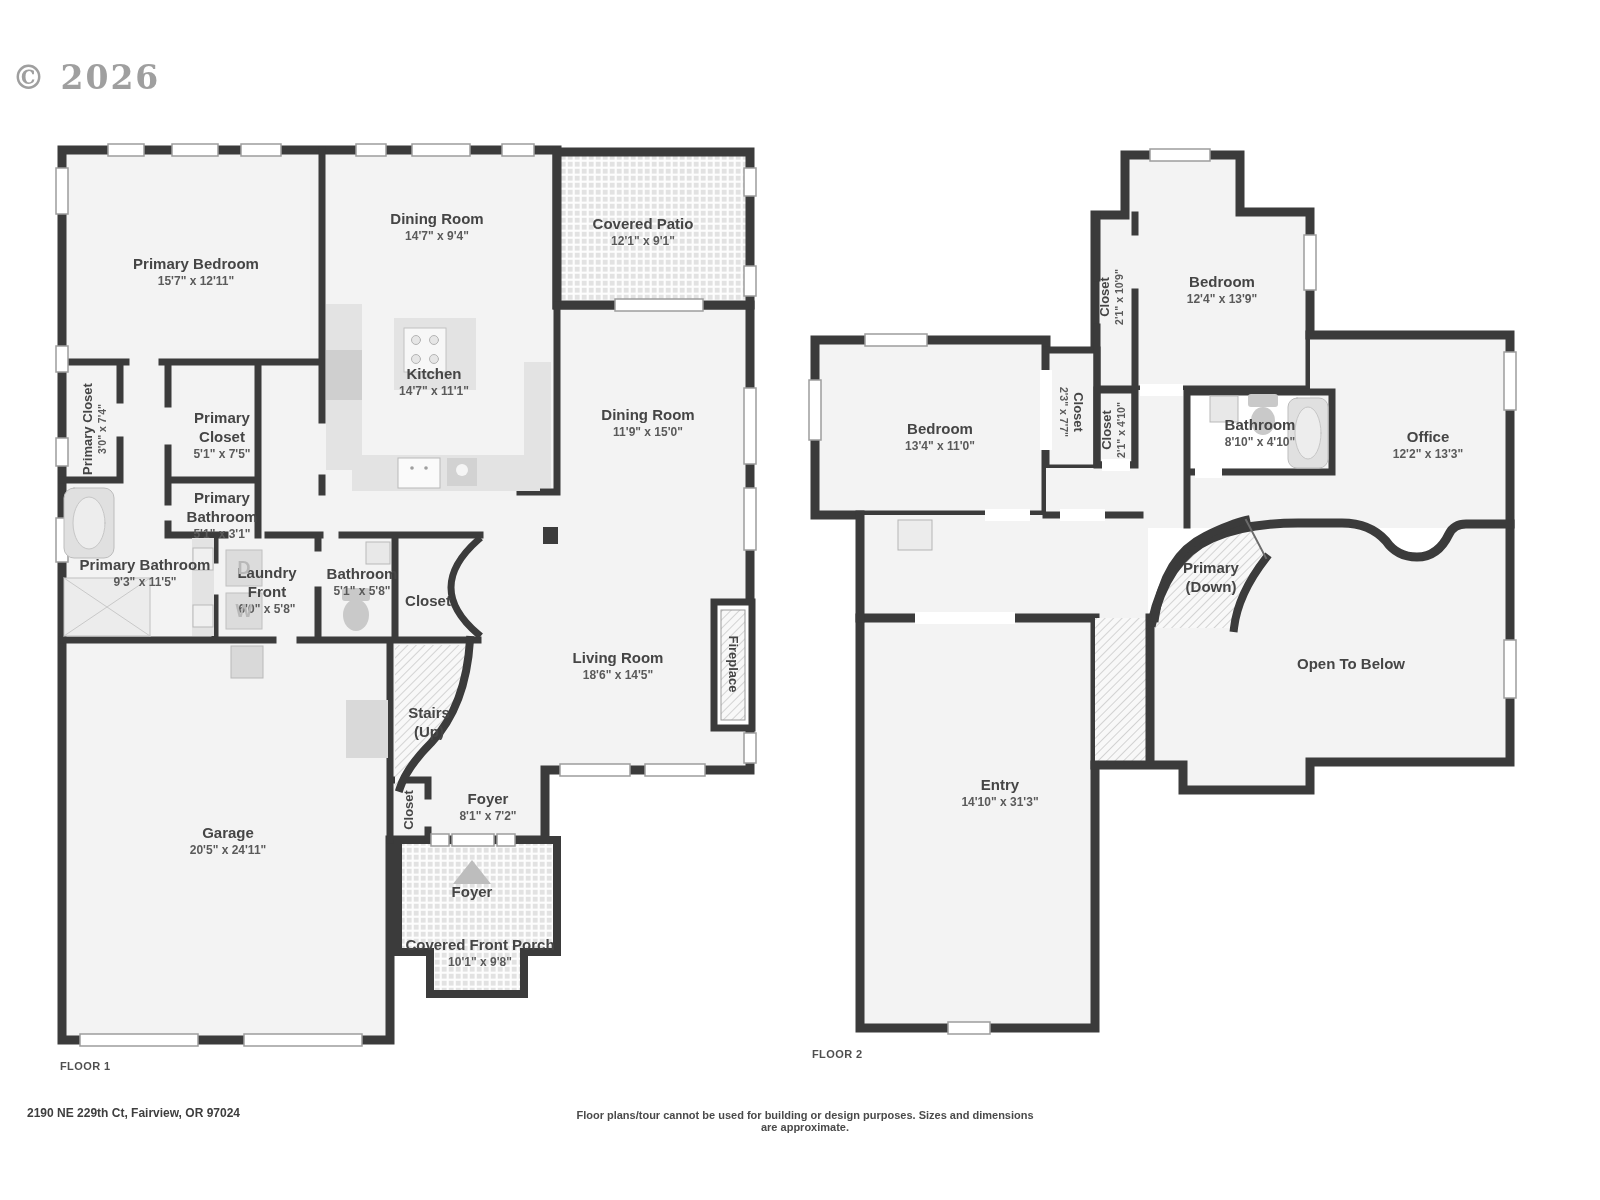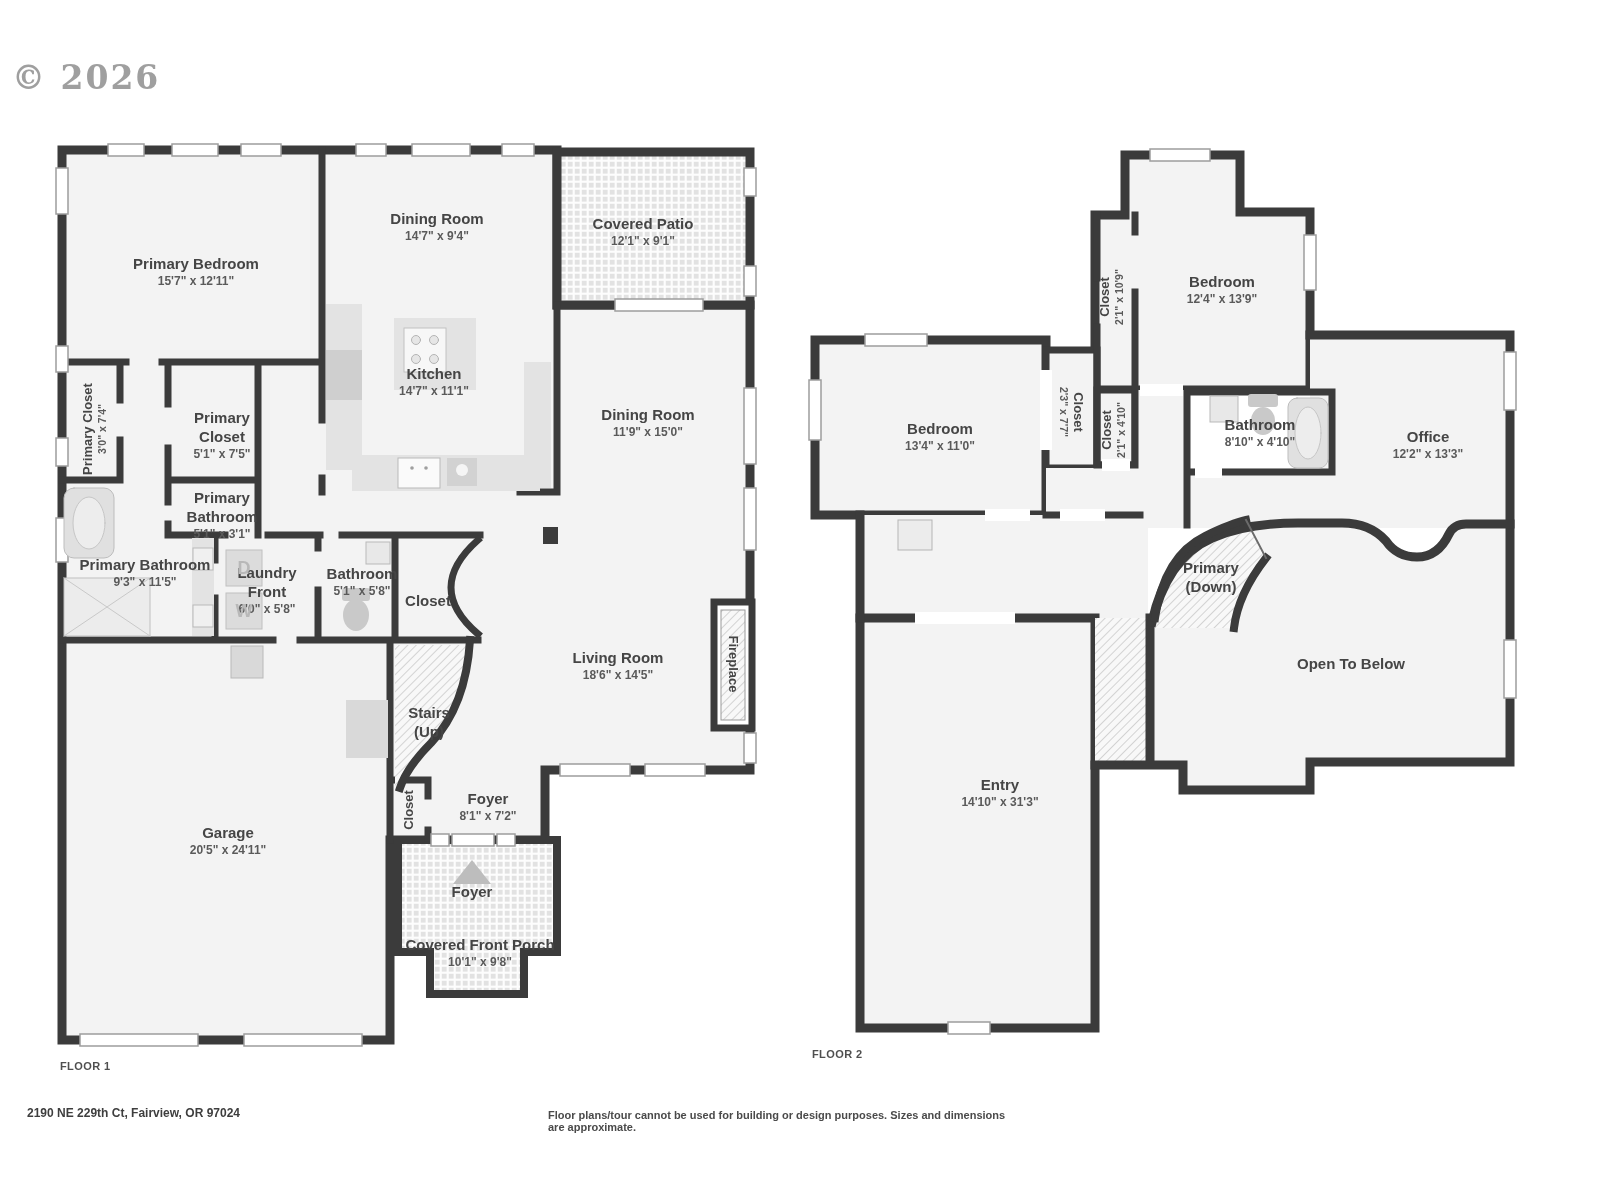--- a/index.html
+++ b/index.html
@@ -14,21 +14,21 @@
   .room-label .rd { font-size:12px; font-weight:bold; line-height:1.3; color:#5a5a5a; }
   .room-label.wrap { white-space:normal; }
   .vccw { transform:translate(-50%,-50%) rotate(-90deg); }
   .vcw  { transform:translate(-50%,-50%) rotate(90deg); }
   .sm .rn { font-size:13px; }
   .sm .rd { font-size:10.5px; }
   .wd-letter { position:absolute; transform:translate(-50%,-50%); font-size:18px;
                font-weight:bold; color:#b8b8b8; }
   .floor-tag { position:absolute; font-size:11px; font-weight:bold; color:#4f4f4f; letter-spacing:.4px; }
   .address { position:absolute; left:27px; top:1106px; font-size:12px; font-weight:bold; color:#3e3e3e; }
-  .disclaimer { position:absolute; left:548px; top:1109px; width:474px; text-align:left;
+  .disclaimer { position:absolute; left:568px; top:1109px; width:474px; text-align:center;
                 font-size:11px; font-weight:bold; color:#4a4a4a; }
 </style>
 </head>
 <body>
 
 <div class="canvas">
 
   <svg class="stage" width="1600" height="1200" viewBox="0 0 1600 1200">
     <defs>
       <pattern id="tiles" width="7" height="7" patternUnits="userSpaceOnUse">

